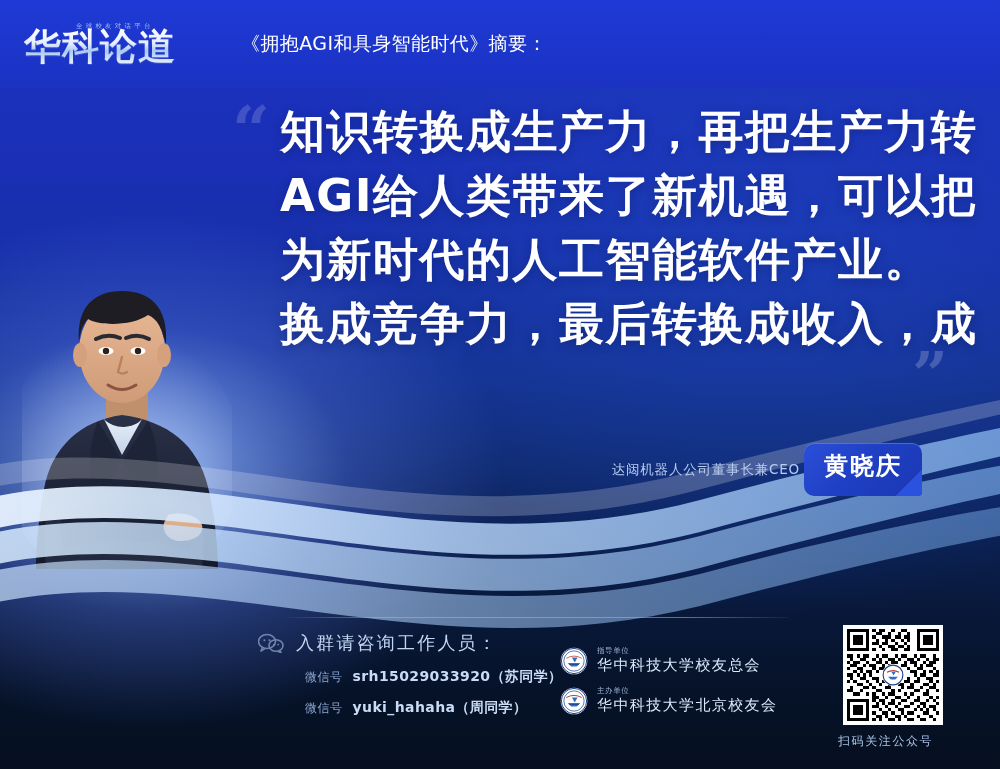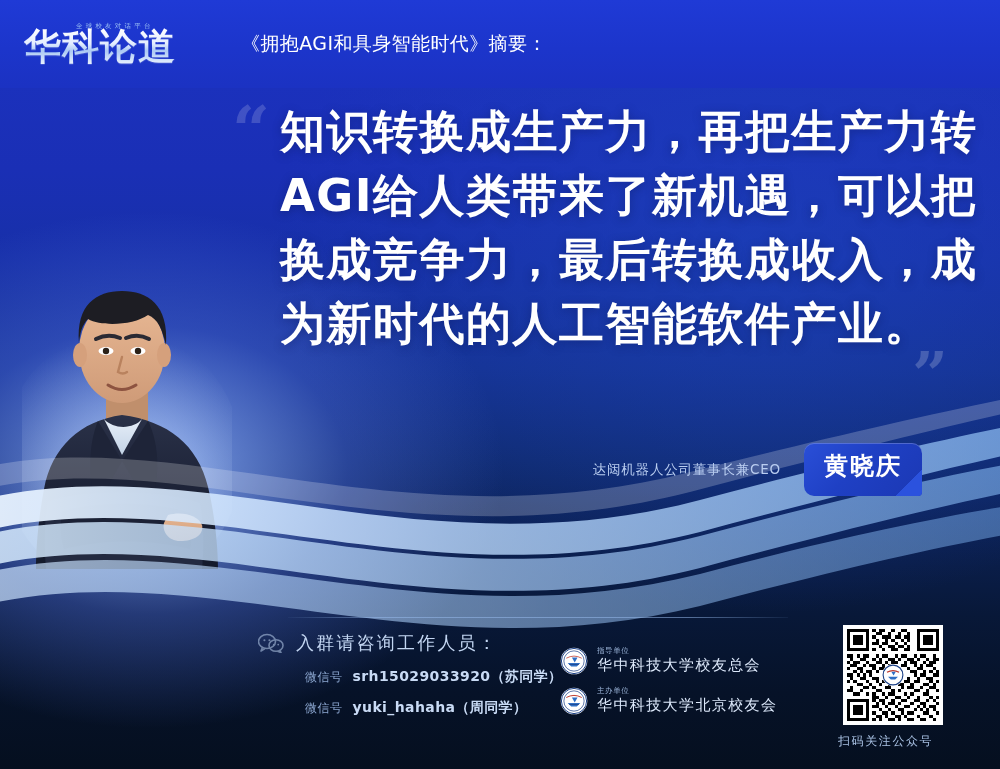--- a/index.html
+++ b/index.html
@@ -61,21 +61,21 @@
     letter-spacing:1.5px; white-space:nowrap;
     font-family:"DejaVu Sans",sans-serif;
     text-shadow:0 2px 10px rgba(10,25,90,.45);
   }
   .qmark-end {
     position:absolute; right:20px; top:252px; font-size:62px; line-height:.75;
     color:rgba(255,255,255,.20); font-family:"DejaVu Serif",serif; font-weight:bold;
   }
 
   
-  .attrib { position:absolute; right:78px; top:443px; display:flex; align-items:center; gap:23px; z-index:5; }
+  .attrib { position:absolute; right:78px; top:443px; display:flex; align-items:center; gap:4px; z-index:5; }
   .attrib-role { font-size:13.5px; color:#b9cdf0; letter-spacing:.8px; font-family:"DejaVu Sans",sans-serif; white-space:nowrap; }
   .name-badge {
     position:relative; padding:7px 20px 14px 20px;
     font-size:24px; font-weight:bold; color:#ffffff; letter-spacing:2px;
     font-family:"DejaVu Sans",sans-serif;
     background:linear-gradient(135deg,#2a4fd8 0%, #1f40c4 45%, #1b38b4 100%);
     border-radius:10px 10px 4px 10px; white-space:nowrap;
     box-shadow:inset 0 1px 0 rgba(255,255,255,.22);
   }
   .name-badge::after{
@@ -189,22 +189,22 @@
 
       <path d="M86 146 q 14 9 28 0" stroke="#8d5340" stroke-width="3" fill="none" stroke-linecap="round"></path>
     </svg>
   </div>
 
   <div class="quote-block">
     <div class="qmark">“</div>
     <div class="quote-lines">
       <div class="qline">知识转换成生产力，再把生产力转</div>
       <div class="qline">AGI给人类带来了新机遇，可以把</div>
+      <div class="qline">为新时代的人工智能软件产业。</div>
       <div class="qline">换成竞争力，最后转换成收入，成</div>
-      <div class="qline">为新时代的人工智能软件产业。</div>
     </div>
     <div class="qmark-end">”</div>
   </div>
 
   <div class="attrib">
     <div class="attrib-role">达闼机器人公司董事长兼CEO</div>
     <div class="name-badge">黄晓庆</div>
   </div>
 
   <div class="waves">

